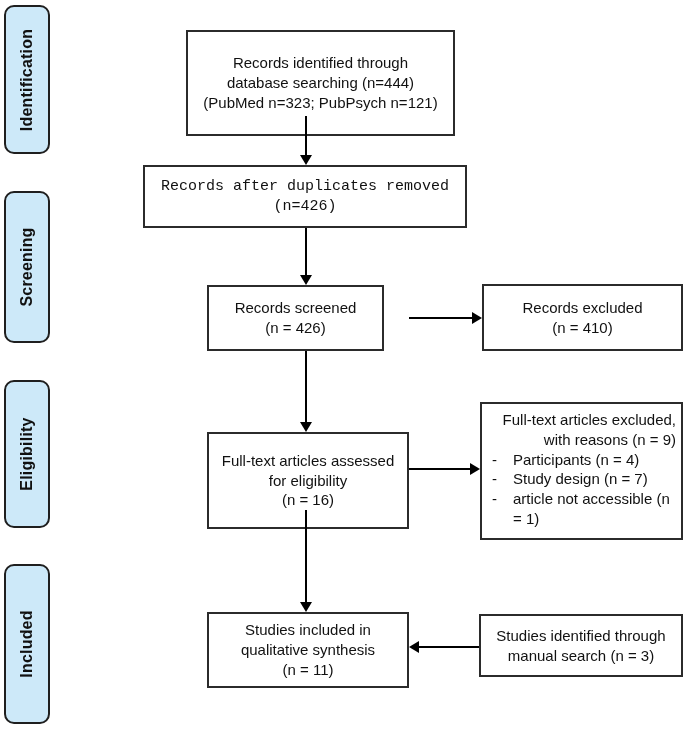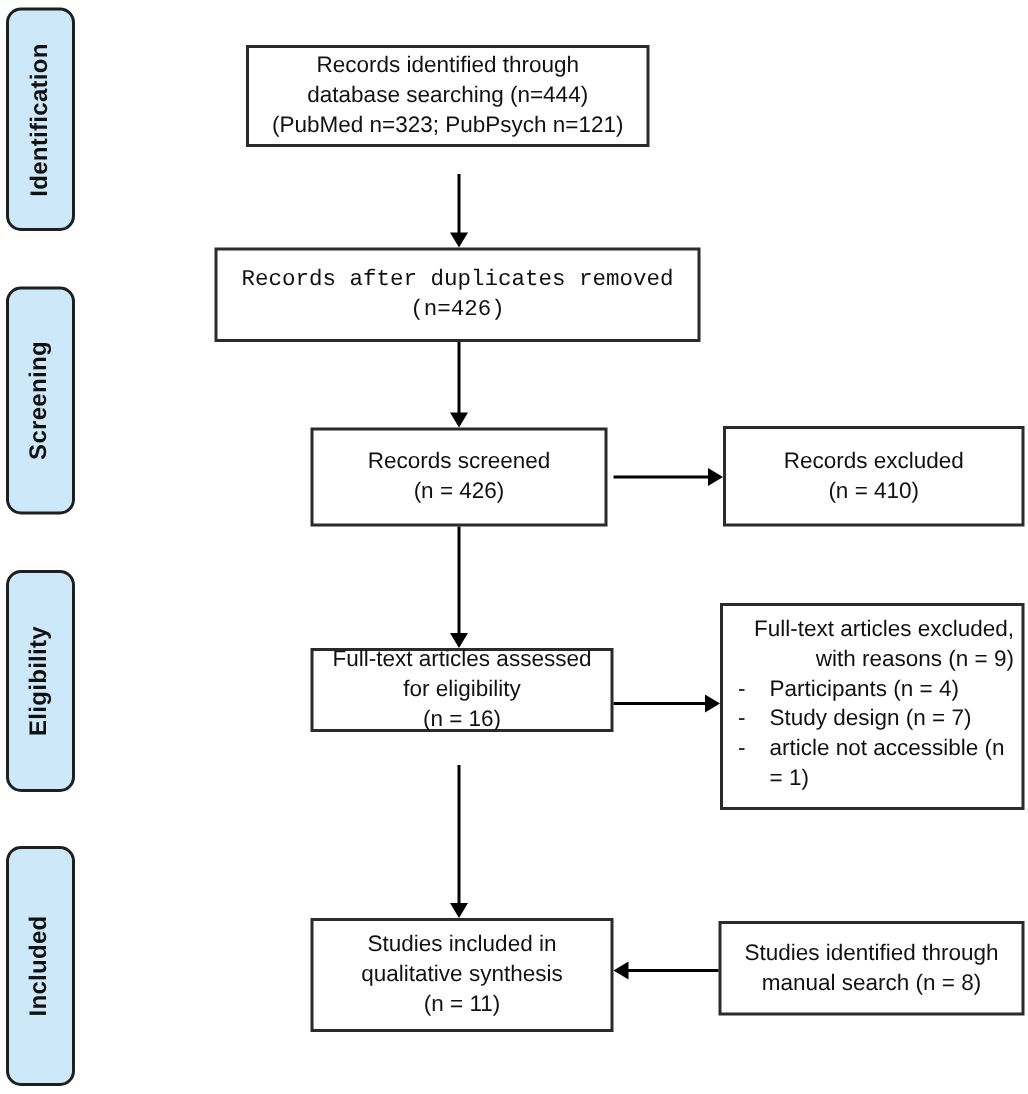--- a/index.html
+++ b/index.html
@@ -46,25 +46,25 @@
     border: 2px solid var(--box_border, #2b2b2b);
     display: flex;
     align-items: center;
     justify-content: center;
     text-align: center;
     font-size: 15px;
     line-height: 1.32;
   }
   .fbox .txt { white-space: pre-line; }
 
-  #box-records-identified { left: 164px; top: 30px;  width: 269px; height: 68px; }
+  #box-records-identified { left: 186px; top: 30px;  width: 269px; height: 106px; }
   #box-duplicates-removed { left: 143px; top: 165px; width: 324px; height: 63px; font-family: Liberation Mono, monospace; }
-  #box-records-screened   { left: 207px; top: 285px; width: 198px; height: 66px; }
+  #box-records-screened   { left: 207px; top: 285px; width: 177px; height: 66px; }
   #box-records-excluded   { left: 482px; top: 284px; width: 201px; height: 67px; }
-  #box-fulltext-assessed  { left: 207px; top: 432px; width: 202px; height: 56px; }
+  #box-fulltext-assessed  { left: 207px; top: 432px; width: 202px; height: 97px; }
   #box-studies-included   { left: 207px; top: 612px; width: 202px; height: 76px; }
   #box-manual-search      { left: 479px; top: 614px; width: 204px; height: 63px; }
 
   #box-fulltext-excluded {
     left: 480px; top: 402px; width: 203px; height: 138px;
     display: block;
     padding: 6px 5px 4px 5px;
     text-align: left;
   }
   .fte-title { text-align: right; white-space: pre-line; }
@@ -154,21 +154,21 @@
   </div>
 
   <div class="fbox" id="box-studies-included">
     <span class="txt">Studies included in
 qualitative synthesis
 (n = 11)</span>
   </div>
 
   <div class="fbox" id="box-manual-search">
     <span class="txt">Studies identified through
-manual search (n = 8)</span>
+manual search (n = 3)</span>
   </div>
 
   <div>
     <div class="vline" style="left:305px; top:116px; height:41px;"></div>
     <div class="head-down" style="left:300px; top:155px;"></div>
   </div>
 
   <div>
     <div class="vline" style="left:305px; top:228px; height:49px;"></div>
     <div class="head-down" style="left:300px; top:275px;"></div>

